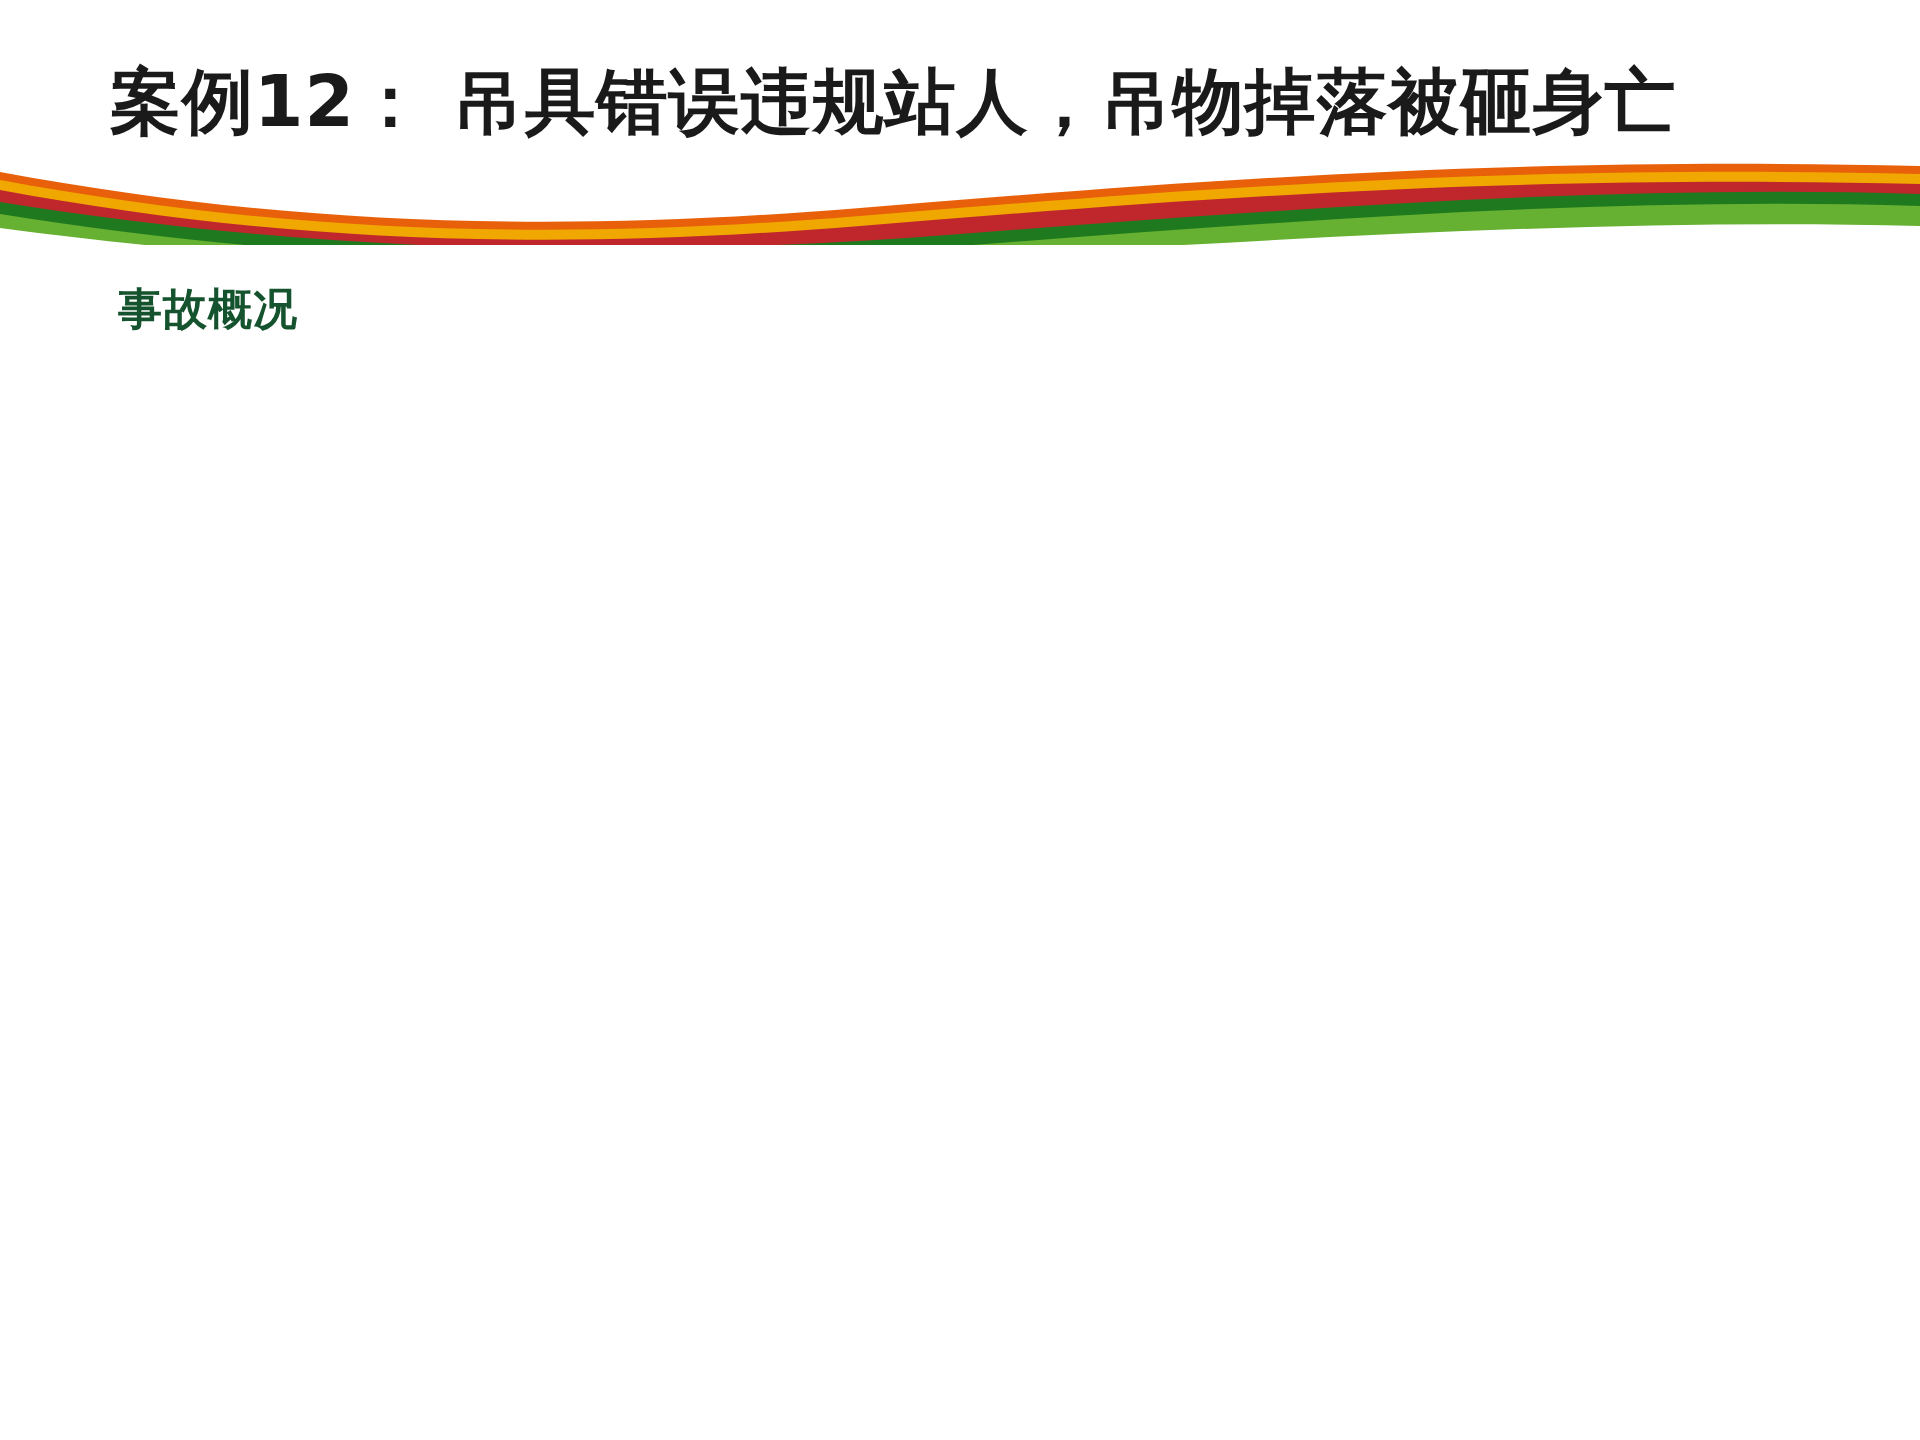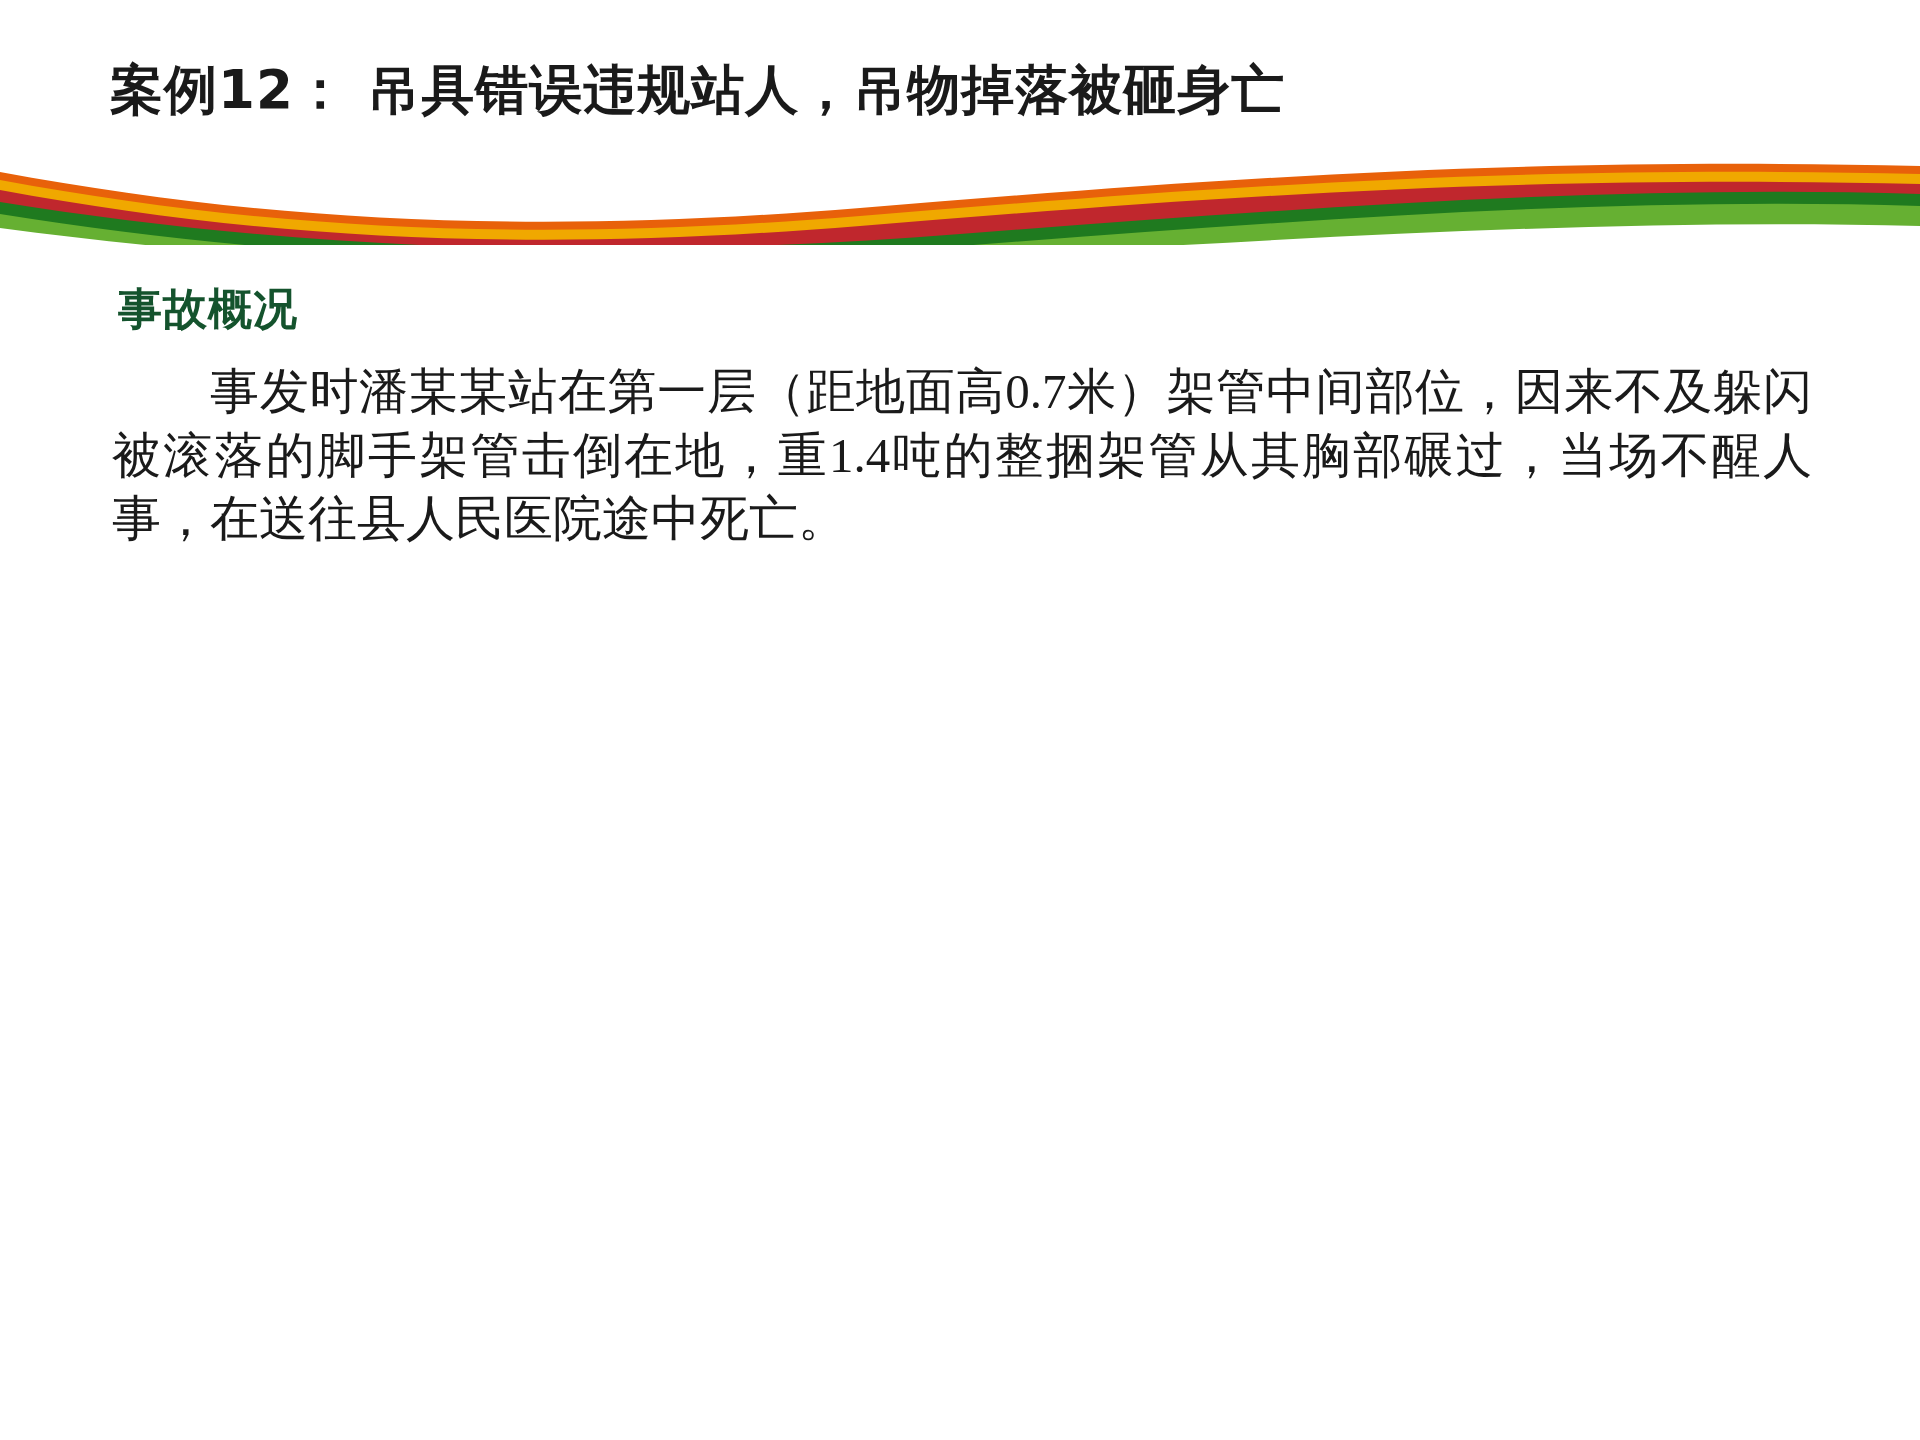--- a/index.html
+++ b/index.html
@@ -23,21 +23,21 @@
     background: #ffffff;
   }
 
   
   .slide-title {
     position: absolute;
     left: 110px;
     top: 55px;
     width: 1700px;
     font-family: "DejaVu Sans", sans-serif;
-    font-size: 53px;
+    font-size: 71px;
     font-weight: 700;
     color: #1a1a1a;
     letter-spacing: 1px;
     white-space: nowrap;
   }
 
   
   .wave-band {
     position: absolute;
     left: 0;
@@ -93,16 +93,15 @@
       <path d="M0,40 C260,88 520,104 860,76 C1180,50 1500,24 1920,34 L1920,56 C1500,46 1180,72 860,98 C520,126 260,110 0,64 Z" fill="#c0272d"></path>
       <path d="M0,52 C300,100 600,112 960,84 C1300,58 1620,34 1920,44 L1920,70 C1620,60 1300,84 960,108 C600,134 300,122 0,76 Z" fill="#1f7a1f"></path>
       <path d="M0,64 C300,112 600,124 960,96 C1300,70 1620,46 1920,56 L1920,95 L0,95 Z" fill="#66b032"></path>
       <path d="M0,78 C300,118 600,128 960,108 C1300,88 1620,68 1920,76 L1920,95 L0,95 Z" fill="#ffffff"></path>
     </svg>
   </div>
 
   <div class="section-heading">事故概况</div>
 
   <div class="body-block">
-    <p class="para">事发时潘某某站在第一层（距地面高0.7米）架管中间部位，因来不及躲闪被滚落的脚手架管击倒在地，重1.4吨的整捆架管从其胸部碾过，当场不醒人事，在送往县人民医院途中死亡。</p>
   </div>
 
 </div>
 
 </body></html>

